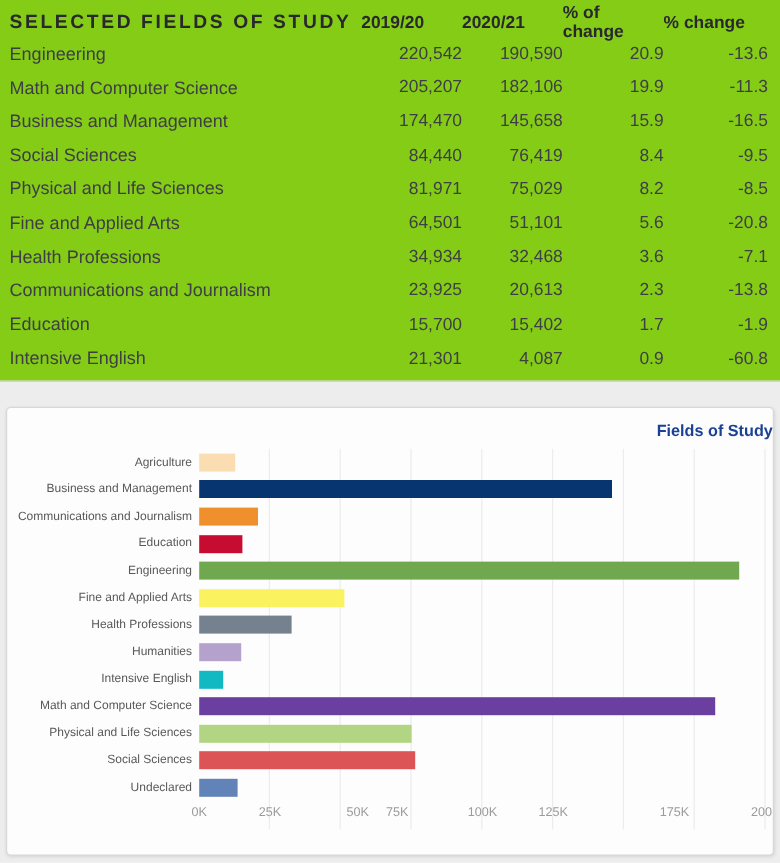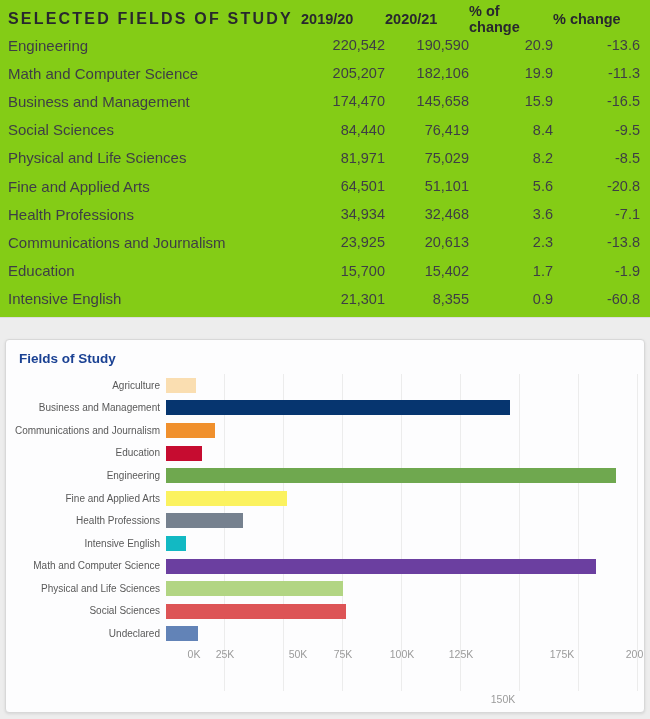--- a/index.html
+++ b/index.html
@@ -40,21 +40,21 @@
     width:640px;height:374px;
     background:#FDFDFE;
     border:1px solid #D8D8D8;
     border-radius:4px;
     box-shadow:0 1px 3px rgba(0,0,0,0.10);
     padding:11px 0 0 0;
     overflow:hidden;
   }
   .chart-title{
     font-size:13.5px;font-weight:bold;
-    padding-left:13px;height:15px;line-height:15px;
+    padding-left:13px;height:15px;line-height:15px;text-align:right;
   }
   .plot{position:relative;margin-top:8px;}
   .gridlines{position:absolute;left:160px;top:0;width:472px;height:317px;}
   .gridline{position:absolute;top:0;bottom:0;width:1px;background:#ECECEC;}
   .crow{display:flex;align-items:center;height:22.6px;position:relative;}
   .clabel{
     box-sizing:border-box;width:160px;padding-right:6px;
     text-align:right;font-size:10px;color:#595959;line-height:1.15;
     flex:none;
   }
@@ -137,21 +137,21 @@
       <div class="trow">
         <div class="cell-label">Education</div>
         <div class="cell-num">15,700</div>
         <div class="cell-num">15,402</div>
         <div class="cell-num">1.7</div>
         <div class="cell-num">-1.9</div>
       </div>
       <div class="trow">
         <div class="cell-label">Intensive English</div>
         <div class="cell-num">21,301</div>
-        <div class="cell-num">8,355</div>
+        <div class="cell-num">4,087</div>
         <div class="cell-num">0.9</div>
         <div class="cell-num">-60.8</div>
       </div>
     </div>
 </div>
 
 <div class="chart-card">
   <div class="chart-title" style="color: rgb(26, 65, 147);">Fields of Study</div>
   <div class="plot">
     <div class="gridlines">
@@ -201,20 +201,26 @@
             <div class="cbar" style="width: 120.6px; background: rgb(251, 242, 95);"></div>
           </div>
         </div>
         <div class="crow">
           <div class="clabel">Health Professions</div>
           <div class="ctrack">
             <div class="cbar" style="width: 76.6px; background: rgb(118, 129, 143);"></div>
           </div>
         </div>
         <div class="crow">
+          <div class="clabel">Humanities</div>
+          <div class="ctrack">
+            <div class="cbar" style="width: 34.9px; background: rgb(180, 162, 205);"></div>
+          </div>
+        </div>
+        <div class="crow">
           <div class="clabel">Intensive English</div>
           <div class="ctrack">
             <div class="cbar" style="width: 19.7px; background: rgb(18, 185, 195);"></div>
           </div>
         </div>
         <div class="crow">
           <div class="clabel">Math and Computer Science</div>
           <div class="ctrack">
             <div class="cbar" style="width: 429.8px; background: rgb(107, 63, 160);"></div>
           </div>
@@ -232,24 +238,24 @@
           </div>
         </div>
         <div class="crow">
           <div class="clabel">Undeclared</div>
           <div class="ctrack">
             <div class="cbar" style="width: 32.1px; background: rgb(98, 131, 183);"></div>
           </div>
         </div>
       </div>
     <div class="axis">
-        <span class="tick-label" style="left: 0px; margin-left: 28px;">0K</span>
+        <span class="tick-label" style="left: 0px;">0K</span>
         <span class="tick-label" style="left: 59px;">25K</span>
         <span class="tick-label" style="left: 118px; padding-left: 28px;">50K</span>
-        <span class="tick-label" style="left: 177px;">75K</span>
+        <span class="tick-label" style="left: 165px;">75K</span>
         <span class="tick-label" style="left: 236px;">100K</span>
         <span class="tick-label" style="left: 295px;">125K</span>
         <span class="tick-label" style="left: 337px; margin-top: 45px;">150K</span>
         <span class="tick-label" style="left: 396px;">175K</span>
         <span class="tick-label" style="left: 472px;">200K</span>
       </div>
   </div>
 </div>
 
 </body></html>

